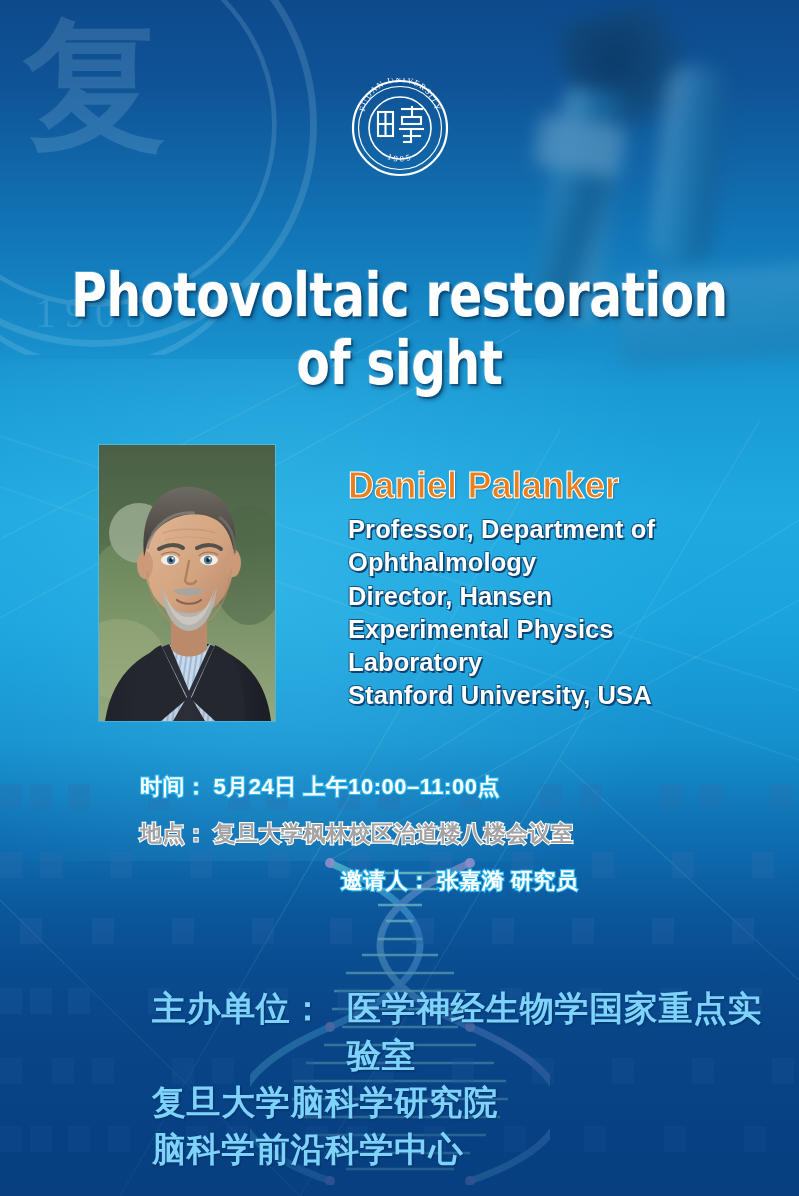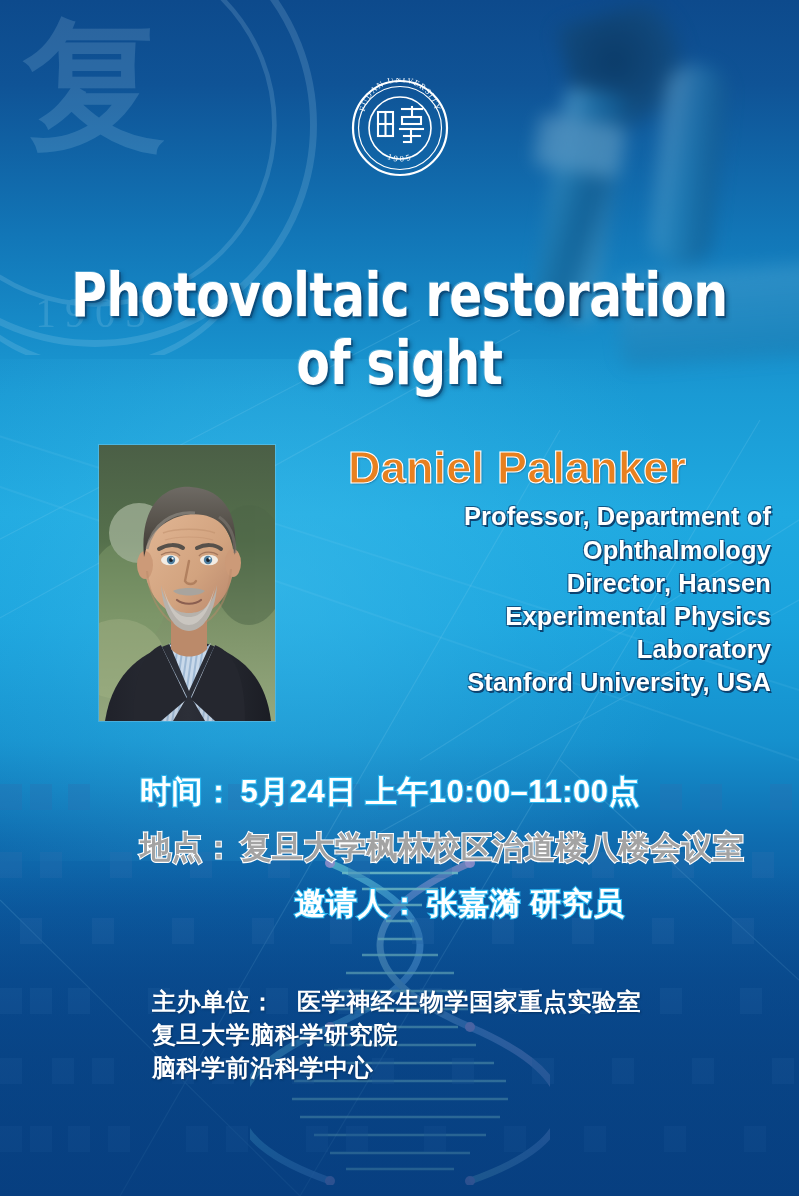--- a/index.html
+++ b/index.html
@@ -114,47 +114,48 @@
     box-shadow:0 0 0 1px rgba(255,255,255,.18);
     background:#3b4a33;
   }
   .photo svg{display:block;width:100%;height:100%;}
 
   .speaker{
     position:absolute;left:348px;top:443px;right:28px;
   }
   .speaker-name{
     color:#e8801f;
-    font-size:45px;
+    font-size:36px;
     font-weight:bold;
     line-height:1.12;
     letter-spacing:.2px;
     -webkit-text-stroke:1.1px #ffffff;
     text-shadow:1px 1px 2px rgba(10,55,95,.45);
+    margin-top:23px;
   }
   .speaker-affil{
     margin-top:7px;
     color:#ffffff;
     font-size:25.5px;
     font-weight:bold;
     line-height:1.30;
     letter-spacing:.1px;
     text-shadow:
       1.6px 1.6px 0 rgba(12,62,108,.95),
       -1px -1px 0 rgba(12,62,108,.55),
       1px -1px 0 rgba(12,62,108,.55),
       -1px 1px 0 rgba(12,62,108,.55);
   }
-  .speaker-affil div{white-space:nowrap;text-align:right;}
+  .speaker-affil div{white-space:nowrap;}
 
   .details{
     position:absolute;left:118px;top:776px;right:20px;
   }
   .detail-line{
-    font-size:31px;
+    font-size:22px;
     font-weight:bold;
     line-height:1.00;
     margin-bottom:25px;
     white-space:nowrap;
     letter-spacing:.5px;
     padding-left:22px;
   }
   .detail-line .lbl{margin-right:6px;}
   .detail-time{
     color:#ffffff;
@@ -170,22 +171,22 @@
   .detail-host{
     color:#ffffff;
     -webkit-text-stroke:2.2px #2ab6ef;
     paint-order:stroke fill;
     text-shadow:0 0 1px #2ab6ef;
     text-align:center;
   }
 
   .organizer{
     position:absolute;left:152px;top:985px;right:20px;
-    color:#ffffff;
-    font-size:24px;
+    color:#7dd3fc;
+    font-size:34px;
     font-weight:bold;
     line-height:1.38;
     letter-spacing:.6px;
     text-shadow:1px 1px 2px rgba(4,40,80,.65);
   }
   .organizer .row1{display:flex;}
   .organizer .org-label{margin-right:22px;white-space:nowrap;}
   .organizer .indent{white-space:nowrap;}
 </style>
 </head>

